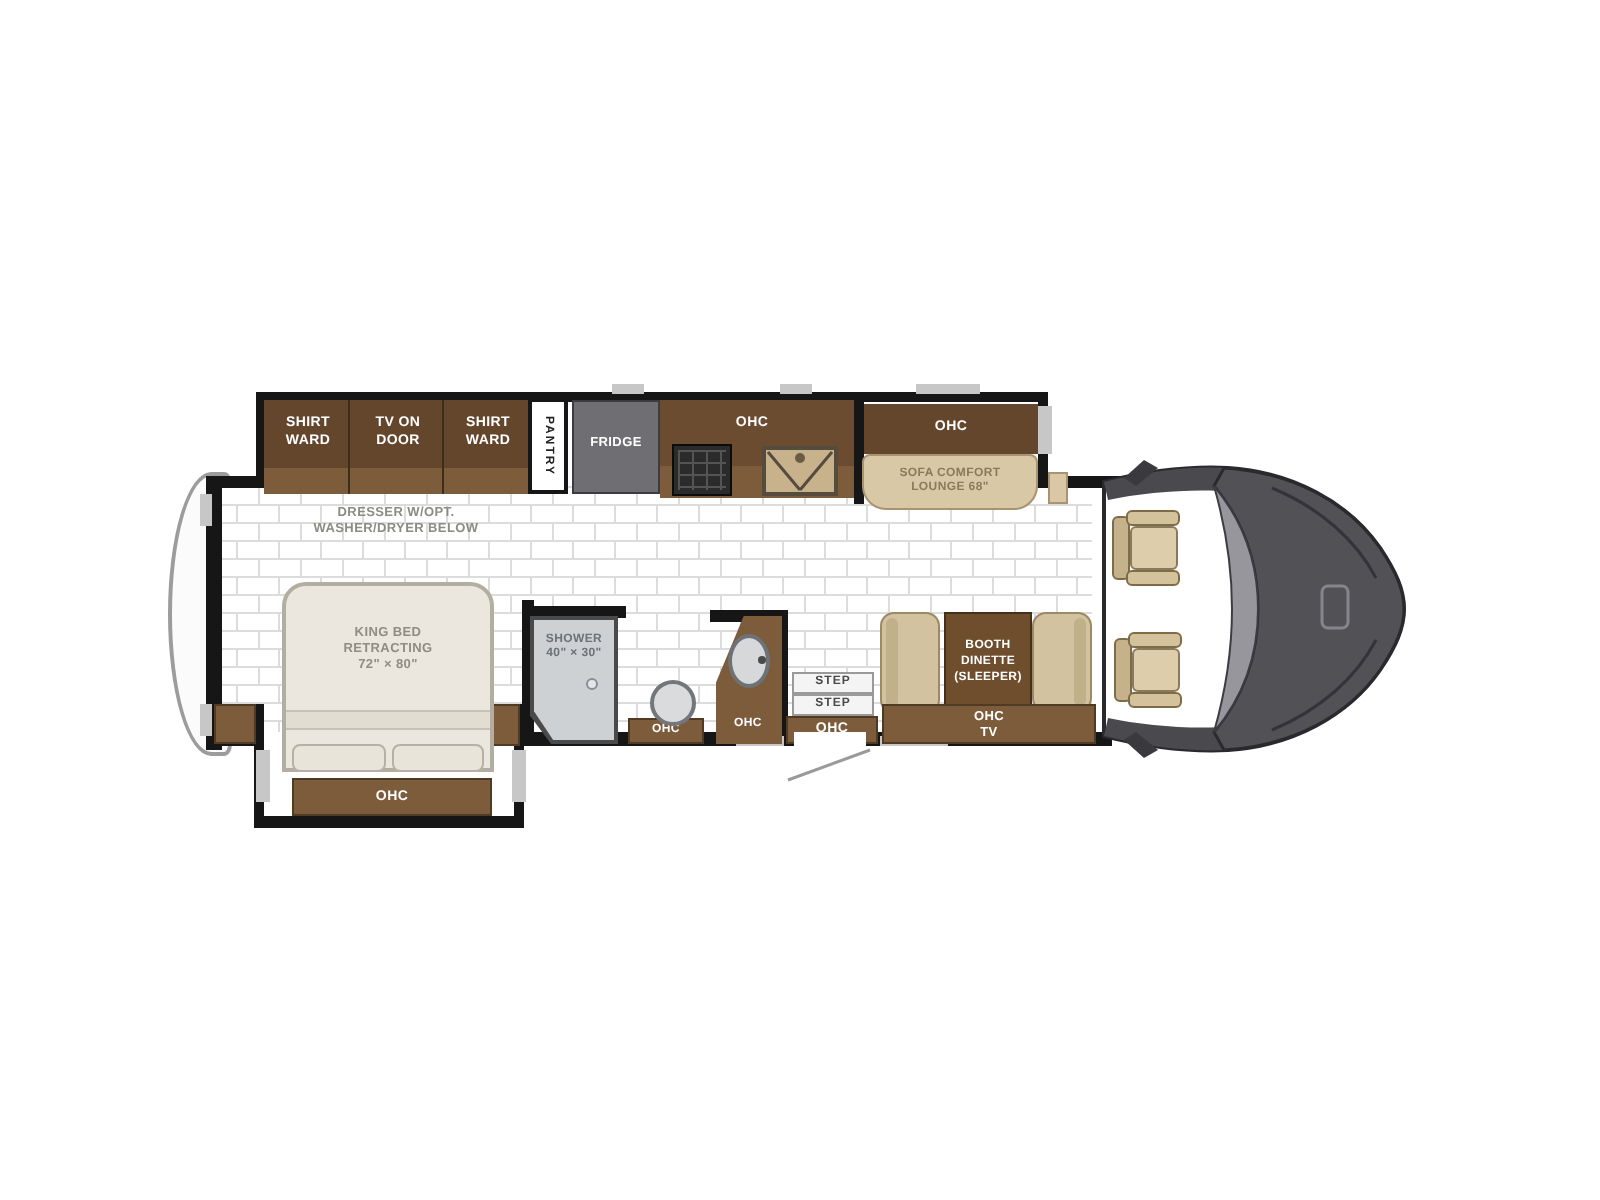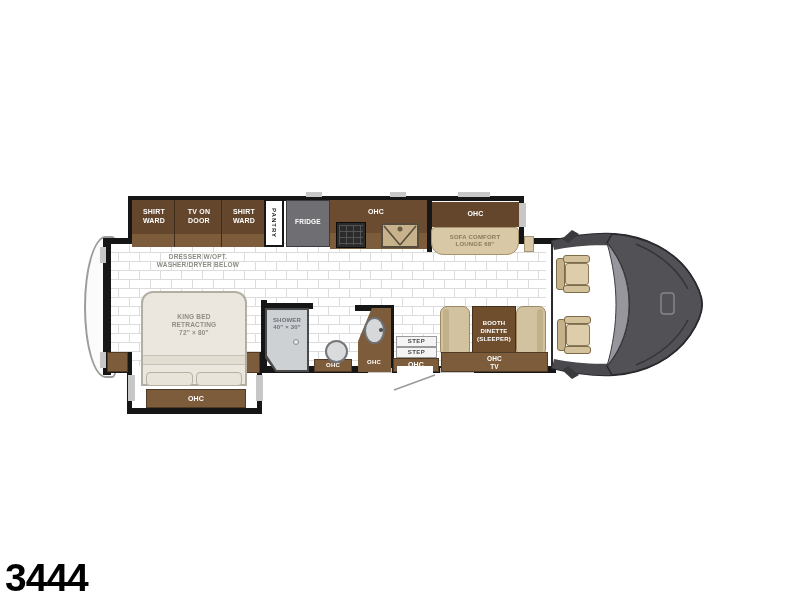--- a/index.html
+++ b/index.html
@@ -635,14 +635,13 @@
     <div class="arm-b"></div>
     <div class="cushion"></div>
   </div>
   <div class="seat seat-pass">
     <div class="back"></div>
     <div class="arm-t"></div>
     <div class="arm-b"></div>
     <div class="cushion"></div>
   </div>
 
-  <div class="abs model">3444</div>
 </div>
 
 </body></html>

